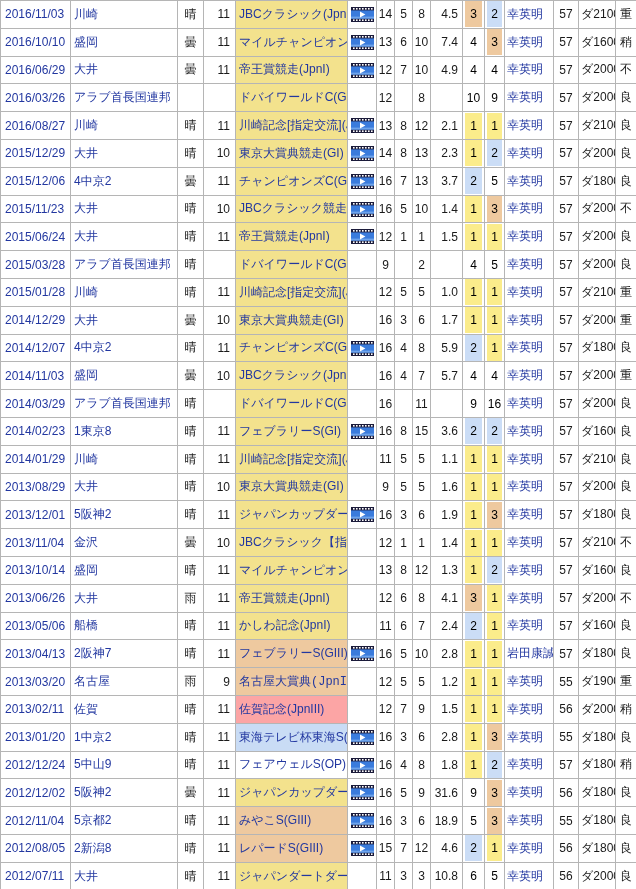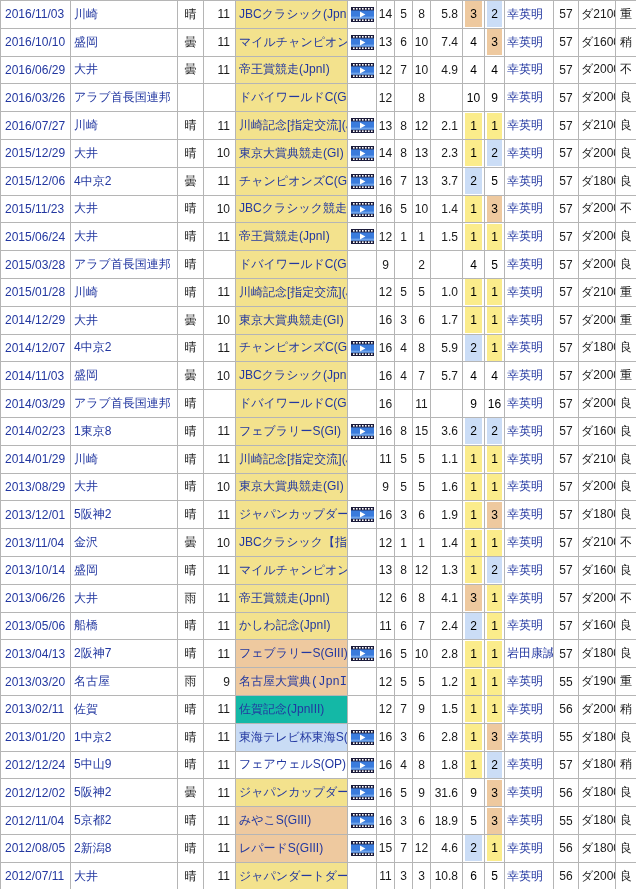--- a/index.html
+++ b/index.html
@@ -82,21 +82,21 @@
               <rect x="14" y="12.4" width="1.6" height="1.6" fill="#fff"></rect>
               <rect x="17" y="1" width="1.6" height="1.6" fill="#fff"></rect>
               <rect x="17" y="12.4" width="1.6" height="1.6" fill="#fff"></rect>
               <rect x="20" y="1" width="1.6" height="1.6" fill="#fff"></rect>
               <rect x="20" y="12.4" width="1.6" height="1.6" fill="#fff"></rect>
               <polygon points="9,4.6 14.4,7.5 9,10.4" fill="#fff"></polygon>
             </svg></span></td>
         <td class="c-heads plain">14</td>
         <td class="c-frame plain">5</td>
         <td class="c-horse plain">8</td>
-        <td class="c-odds plain">5.8</td>
+        <td class="c-odds plain">4.5</td>
         <td class="c-pop">
           <span class="hl" style="background: rgb(238, 201, 159);">3</span>
         </td>
         <td class="c-fin">
           <span class="hl" style="background: rgb(203, 221, 246);">2</span>
         </td>
         <td class="c-jockey"><span class="lnk">幸英明</span></td>
         <td class="c-weight plain">57</td>
         <td class="c-dist plain">ダ2100</td>
         <td class="c-cond plain">重</td>
@@ -199,21 +199,21 @@
         </td>
         <td class="c-fin">
           <span class="hl">9</span>
         </td>
         <td class="c-jockey"><span class="lnk">幸英明</span></td>
         <td class="c-weight plain">57</td>
         <td class="c-dist plain">ダ2000</td>
         <td class="c-cond plain">良</td>
       </tr>
       <tr>
-        <td class="c-date"><span class="lnk">2016/07/27</span></td>
+        <td class="c-date"><span class="lnk">2016/08/27</span></td>
         <td class="c-track"><span class="lnk">川崎</span></td>
         <td class="c-weather plain">晴</td>
         <td class="c-raceno plain">11</td>
         <td class="c-race" style="background: rgb(243, 226, 141);"><span class="lnk">川崎記念[指定交流](JpnI)</span></td>
         <td class="c-movie"><span class="movie-ico"><svg width="23" height="15" xmlns="http://www.w3.org/2000/svg">
               <rect width="23" height="15" fill="#1b1b3a"></rect>
               <rect y="3.4" width="23" height="8.2" fill="#3a7bdc"></rect>
               <rect y="9.6" width="23" height="2" fill="#6ea3ea"></rect>
               <rect x="2" y="1" width="1.6" height="1.6" fill="#fff"></rect>
               <rect x="2" y="12.4" width="1.6" height="1.6" fill="#fff"></rect>
@@ -836,21 +836,21 @@
         <td class="c-jockey"><span class="lnk">幸英明</span></td>
         <td class="c-weight plain">55</td>
         <td class="c-dist plain">ダ1900</td>
         <td class="c-cond plain">重</td>
       </tr>
       <tr>
         <td class="c-date"><span class="lnk">2013/02/11</span></td>
         <td class="c-track"><span class="lnk">佐賀</span></td>
         <td class="c-weather plain">晴</td>
         <td class="c-raceno plain">11</td>
-        <td class="c-race" style="background: #14b8a6;"><span class="lnk">佐賀記念(JpnIII)</span></td>
+        <td class="c-race" style="background: #fca5a5;"><span class="lnk">佐賀記念(JpnIII)</span></td>
         <td class="c-movie"></td>
         <td class="c-heads plain">12</td>
         <td class="c-frame plain">7</td>
         <td class="c-horse plain">9</td>
         <td class="c-odds plain">1.5</td>
         <td class="c-pop">
           <span class="hl" style="background: rgb(251, 236, 139);">1</span>
         </td>
         <td class="c-fin">
           <span class="hl" style="background: rgb(251, 236, 139);">1</span>

